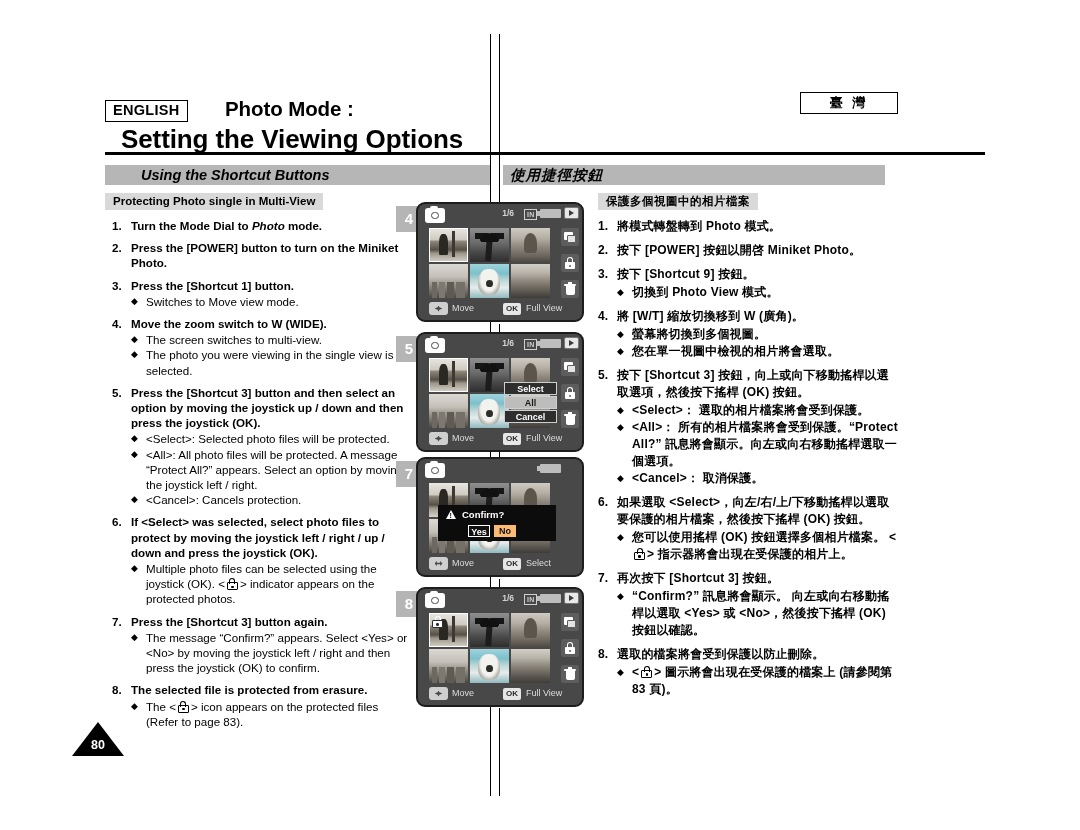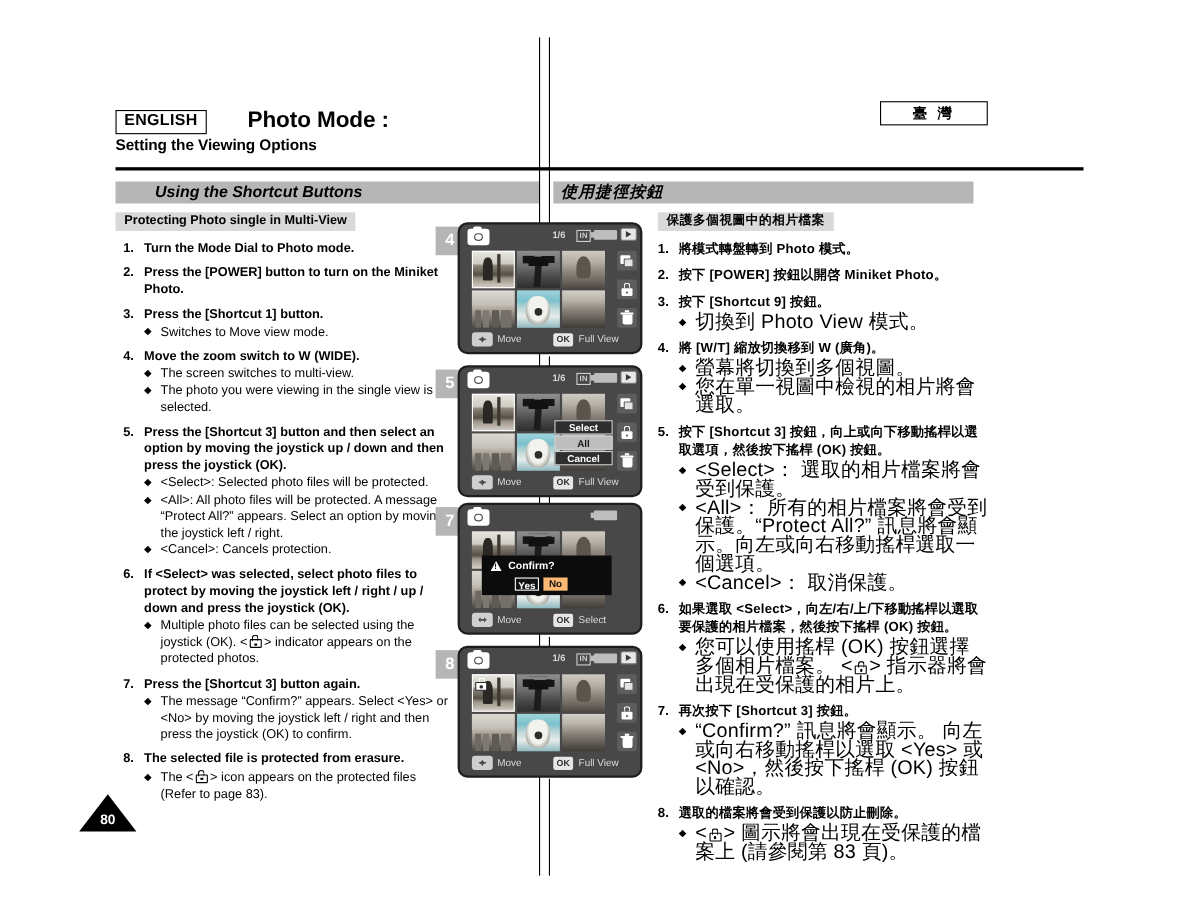--- a/index.html
+++ b/index.html
@@ -50,23 +50,23 @@
     left: 120px;
     top: 3px;
     font-size: 20.5px;
     font-weight: bold;
     line-height: 1.32;
     white-space: pre;
     letter-spacing: -0.1px;
   }
   .title-en-2 {
     position: absolute;
-    left: 0px;
+    left: 16px;
     top: 30px;
-    font-size: 14px;
+    font-size: 26px;
     font-weight: bold;
     line-height: 1.32;
     white-space: pre;
     letter-spacing: -0.1px;
   }
   .title-cn {
     position: absolute;
     left: 400px;
     top: 24px;
     font-size: 21px;
@@ -171,23 +171,23 @@
     width: 15px;
     font-size: 9px;
     line-height: 15.2px;
   }
   .bullet-txt {
     flex: 1 1 auto;
     font-size: 11.6px;
     line-height: 15.2px;
     font-weight: normal;
   }
-  .col-cn .bullet-txt { font-size: 18px; line-height: 17px; letter-spacing: .2px;}
+  .col-cn .bullet-txt { font-size: 12px; line-height: 17px; letter-spacing: .2px; font-weight: bold;}
   .col-cn .bullet-mark { line-height: 17px; }
-  .i { }
+  .i { font-style: italic; }
 
   
   .lock-inline {
     display: inline-block;
     position: relative;
     width: 11px;
     height: 12px;
     vertical-align: -2px;
     margin: 0 2px;
   }

